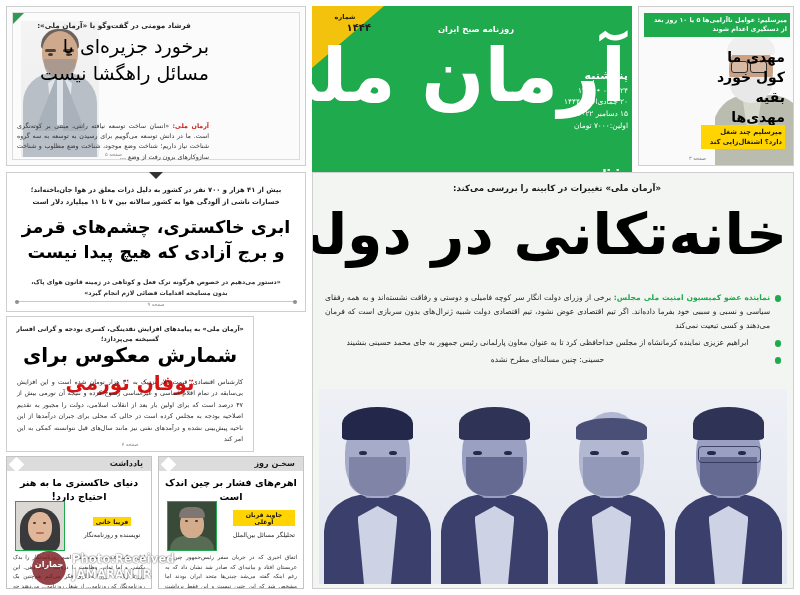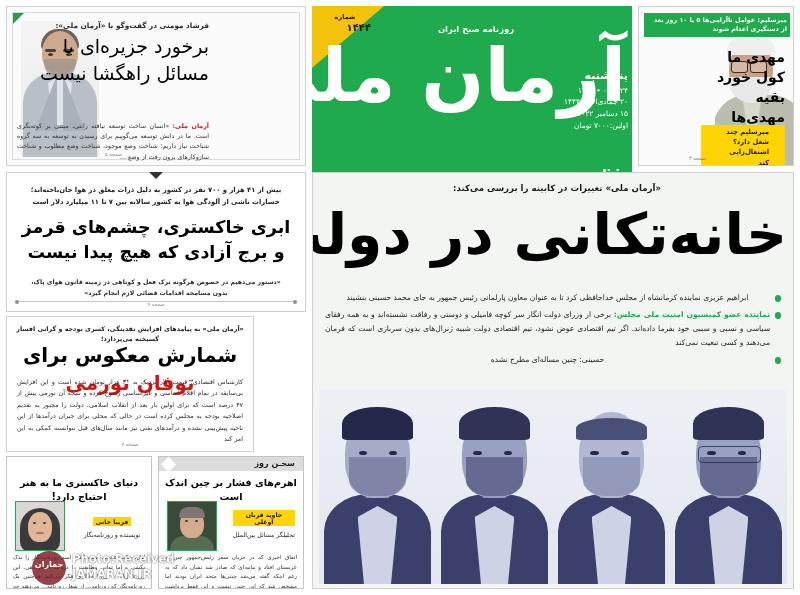--- a/index.html
+++ b/index.html
@@ -20,21 +20,21 @@
   #art-left-top .corner-tl{
     position:absolute;left:6px;top:6px;width:0;height:0;
     border-left:11px solid #2e9b4e;border-bottom:11px solid transparent;
   }
   #art-left-top .inner-frame{
     position:absolute;left:5px;top:5px;right:5px;bottom:5px;
     border:1px solid #dcdcdc;
   }
   .alt-kicker{
     position:absolute;right:96px;top:14px;width:190px;
-    font-size:7.3px;line-height:1.4;color:#2a2a2a;text-align:right;direction:rtl;
+    font-size:7.3px;line-height:1.4;color:#2a2a2a;text-align:center;direction:rtl;
     font-weight:bold;
   }
   .alt-head{
     position:absolute;right:96px;top:26px;width:196px;
     font-size:19px;line-height:1.42;font-weight:normal;color:#000;
     text-align:right;direction:rtl;letter-spacing:-0.4px;
   }
   .alt-yellow{
     position:absolute;right:96px;top:94px;width:190px;height:15px;
     background:#ffd400;color:#1b1b1b;font-size:7.6px;font-weight:bold;
@@ -113,21 +113,21 @@
     line-height:1.45;padding:2.5px 3px;box-sizing:border-box;direction:rtl;text-align:right;
   }
   .art-r-head{
     position:absolute;right:8px;top:40px;width:86px;
     font-size:14px;line-height:1.44;font-weight:bold;color:#000;
     direction:rtl;text-align:right;letter-spacing:-.3px;
   }
   .art-yellow-band{
     position:absolute;right:8px;top:118px;width:84px;
     background:#ffd400;color:#1b1b1b;font-size:6.8px;font-weight:bold;
-    line-height:1.5;padding:2px 16px;box-sizing:border-box;direction:rtl;text-align:right;
+    line-height:1.5;padding:2px 3px;box-sizing:border-box;direction:rtl;text-align:right;
   }
   .art-r-pg{position:absolute;left:50px;bottom:4px;font-size:5px;color:#7a7a7a;direction:rtl;}
   
   .portrait-b{position:absolute;right:-8px;top:30px;width:86px;height:128px;overflow:hidden;}
   .pb-head{position:absolute;left:14px;top:6px;width:44px;height:52px;border-radius:48% 48% 44% 44%;background:#c9a184;}
   .pb-cap{position:absolute;left:12px;top:0px;width:48px;height:18px;border-radius:22px 22px 6px 6px;background:#efefef;}
   .pb-glass{position:absolute;top:24px;width:15px;height:10px;border:1.6px solid #2f2f2f;border-radius:3px;background:rgba(255,255,255,.25);}
   .pb-beard{position:absolute;left:14px;top:40px;width:44px;height:26px;border-radius:0 0 22px 22px;background:#e8e8e8;}
   .pb-body{position:absolute;left:-2px;top:58px;width:92px;height:72px;background:#b9bcae;border-radius:34px 34px 0 0;}
   .pb-collar{position:absolute;left:28px;top:58px;width:18px;height:34px;background:#d7d9cd;clip-path:polygon(50% 0,100% 18%,78% 100%,22% 100%,0 18%);}
@@ -391,20 +391,24 @@
   </div>
 
   <div class="box" id="art-left-low">
     <div class="ll-kicker">«آرمان ملی» به پیامدهای افزایش نقدینگی، کسری بودجه و گرانی افسار گسیخته می‌پردازد؛</div>
     <div class="ll-head"><span>شمارش معکوس برای </span><span class="red">توفان تورمی</span></div>
     <div class="ll-body">کارشناس اقتصادی: قیمت دلار نزدیک به ۴۰ هزار تومان شده است و این افزایش بی‌سابقه در تمام اقلام اساسی و غیراساسی رسوخ کرده و نتیجه آن تورمی بیش از ۴۷ درصد است که برای اولین بار بعد از انقلاب اسلامی، دولت را مجبور به تقدیم اصلاحیه بودجه به مجلس کرده است در حالی که محلی برای جبران درآمدها از این ناحیه پیش‌بینی نشده و درآمدهای نفتی نیز مانند سال‌های قبل نتوانسته کمکی به این امر کند</div>
     <div class="ll-pg">صفحه ۷</div>
   </div>
 
   <div class="box opbox" id="op-left">
+    <div class="op-hdr">
+      <div class="notch"></div>
+      <div class="ttl">یادداشت</div>
+    </div>
     <div class="op-head">دنیای خاکستری ما به هنر احتیاج دارد!</div>
     <div class="op-photo y">
       <div class="w-bg"></div>
         <div class="w-scarf"></div>
         <div class="w-face"></div>
       <div class="w-eye" style="left:17px"></div>
         <div class="w-eye" style="left:27px"></div>
         <div class="w-lip"></div>
     </div>
     <div class="op-auth">
@@ -433,27 +437,27 @@
       <span class="ro">تحلیلگر مسائل بین‌الملل</span>
     </div>
     <div class="op-body">اتفاق اخیری که در جریان سفر رئیس‌جمهور چین به عربستان افتاد و بیانیه‌ای که صادر شد نشان داد که به رغم اینکه گفته می‌شد چینی‌ها متحد ایران بودند اما مشخص شد که این چنین نیست و این فقط برداشت ماست که فکر می‌کنیم چینی‌ها متحد و شریک ایران هستند، انجام یک ائتلاف</div>
   </div>
 
   <div class="box" id="main-story">
     <div class="ms-kicker">«آرمان ملی» تغییرات در کابینه را بررسی می‌کند:</div>
     <div class="ms-head">خانه‌تکانی در دولت</div>
 
     <div class="ms-bullets">
+      <div class="ms-b j">
+        <span class="dot"></span>
+        <span class="grn">نماینده عضو کمیسیون امنیت ملی مجلس:</span><span> برخی از وزرای دولت انگار سر کوچه فامیلی و دوستی و رفاقت نشسته‌اند و به همه رفقای سیاسی و نسبی و سببی خود بفرما داده‌اند. اگر تیم اقتصادی عوض نشود، تیم اقتصادی دولت شبیه ژنرال‌های بدون سربازی است که فرمان می‌دهند و کسی تبعیت نمی‌کند</span>
+      </div>
       <div class="ms-b">
         <span class="dot"></span>
         <span>ابراهیم عزیزی نماینده کرمانشاه از مجلس خداحافظی کرد تا به عنوان معاون پارلمانی رئیس جمهور به جای محمد حسینی بنشیند</span>
-      </div>
-      <div class="ms-b j">
-        <span class="dot"></span>
-        <span class="grn">نماینده عضو کمیسیون امنیت ملی مجلس:</span><span> برخی از وزرای دولت انگار سر کوچه فامیلی و دوستی و رفاقت نشسته‌اند و به همه رفقای سیاسی و نسبی و سببی خود بفرما داده‌اند. اگر تیم اقتصادی عوض نشود، تیم اقتصادی دولت شبیه ژنرال‌های بدون سربازی است که فرمان می‌دهند و کسی تبعیت نمی‌کند</span>
       </div>
       <div class="ms-b">
         <span class="dot"></span>
         <span>حسینی: چنین مساله‌ای مطرح نشده</span>
       </div>
     </div>
 
     <div class="ms-photos">
       <div class="fig">
         <div class="fg-body"></div>

